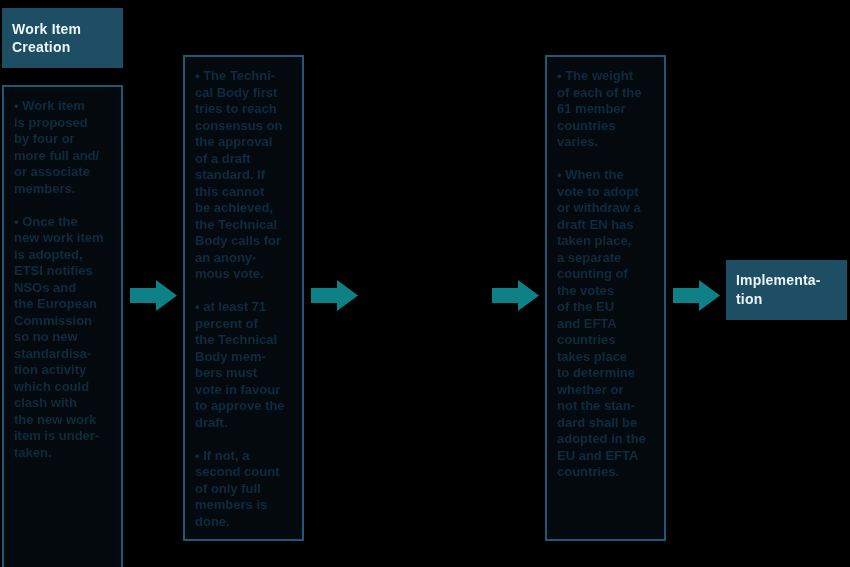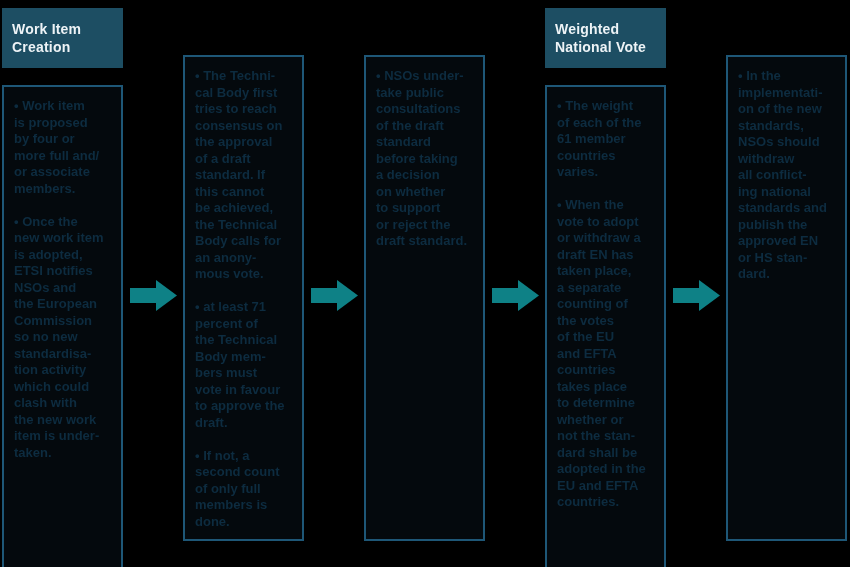--- a/index.html
+++ b/index.html
@@ -131,43 +131,30 @@
     </div>
 
     <div class="arrow-cell">
       <svg class="arrow-svg" viewBox="0 0 47 31" aria-hidden="true">
         <rect class="arrow-fill" x="0" y="8" width="27" height="15"></rect>
         <polygon class="arrow-fill" points="26,0 47,15.5 26,31"></polygon>
       </svg>
     </div>
 
     <div class="column">
-      <div class="col-body">• NSOs under-
-take public
-consultations
-of the draft
-standard
-before taking
-a decision
-on whether
-to support
-or reject the
-draft standard.</div>
     </div>
 
     <div class="arrow-cell">
       <svg class="arrow-svg" viewBox="0 0 47 31" aria-hidden="true">
         <rect class="arrow-fill" x="0" y="8" width="27" height="15"></rect>
         <polygon class="arrow-fill" points="26,0 47,15.5 26,31"></polygon>
       </svg>
     </div>
 
     <div class="column">
-      <div class="col-header">Weighted
-National Vote</div>
       <div class="col-body">• The weight
 of each of the
 61 member
 countries
 varies.
 
 • When the
 vote to adopt
 or withdraw a
 draft EN has
@@ -189,29 +176,18 @@
     </div>
 
     <div class="arrow-cell">
       <svg class="arrow-svg" viewBox="0 0 47 31" aria-hidden="true">
         <rect class="arrow-fill" x="0" y="8" width="27" height="15"></rect>
         <polygon class="arrow-fill" points="26,0 47,15.5 26,31"></polygon>
       </svg>
     </div>
 
     <div class="column">
-      <div class="col-body">• In the
-implementati-
-on of the new
-standards,
-NSOs should
-withdraw
-all conflict-
-ing national
-standards and
-publish the
-approved EN
-or HS stan-
-dard.</div>
+      <div class="col-header">Implementa-
+tion</div>
     </div>
 
   </div>
 </div>
 
 </body></html>

